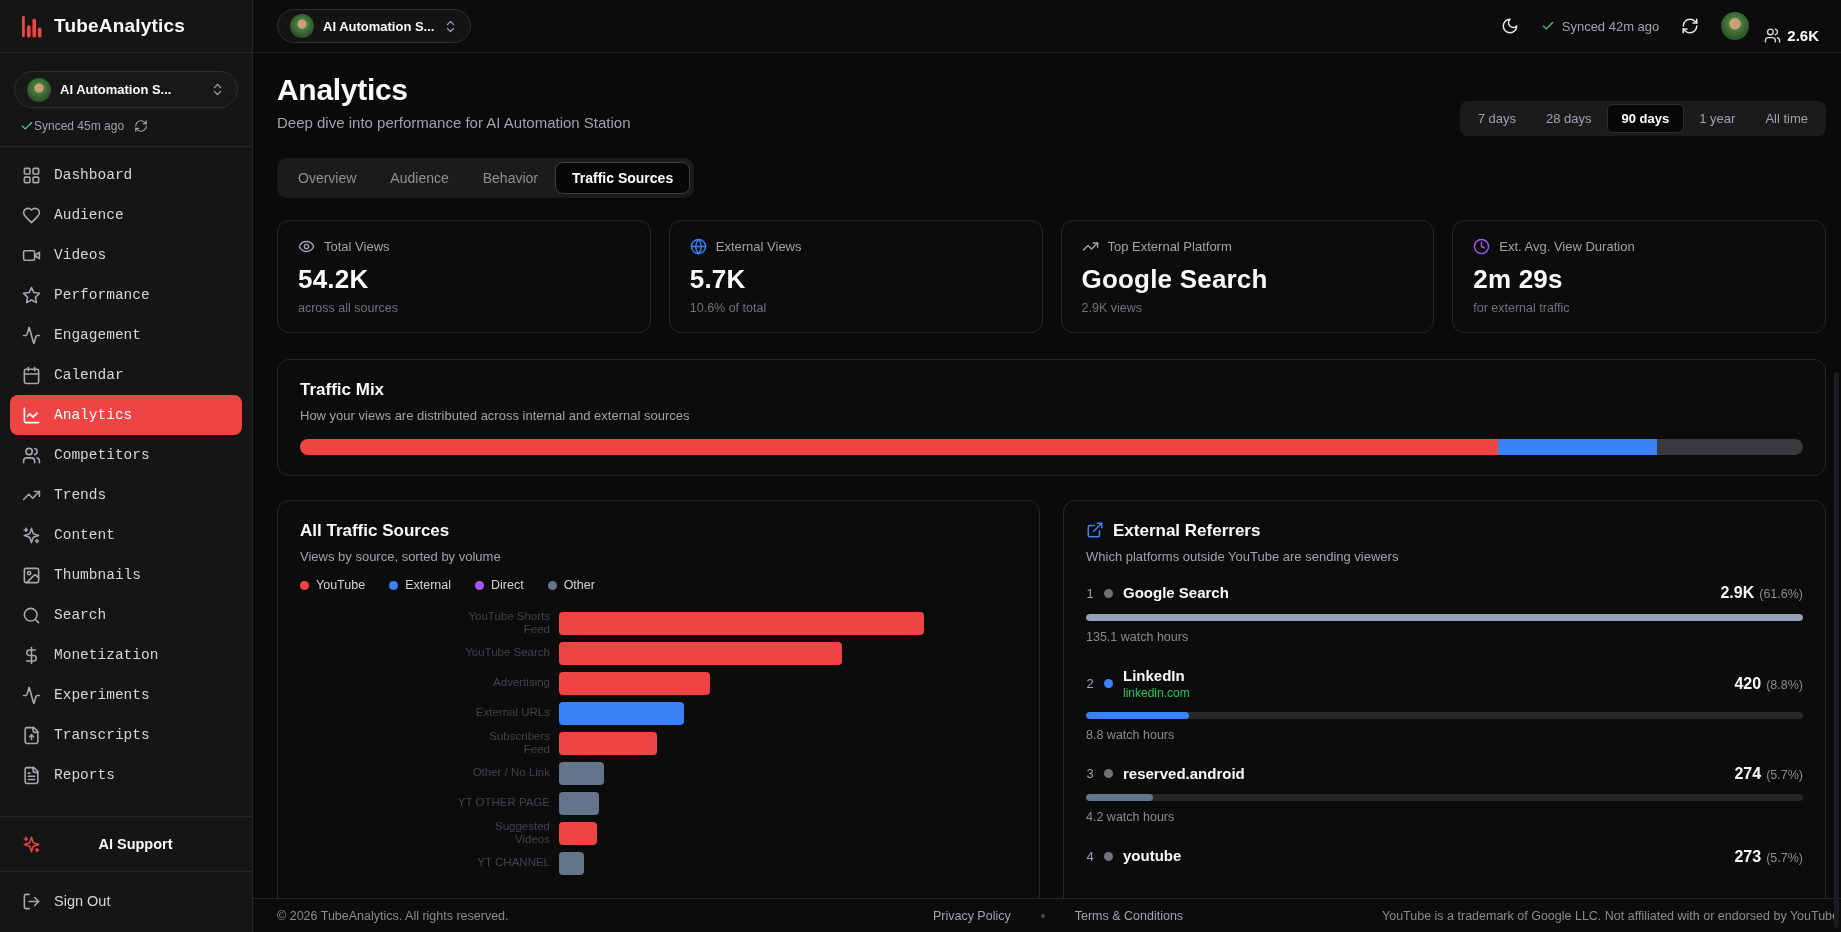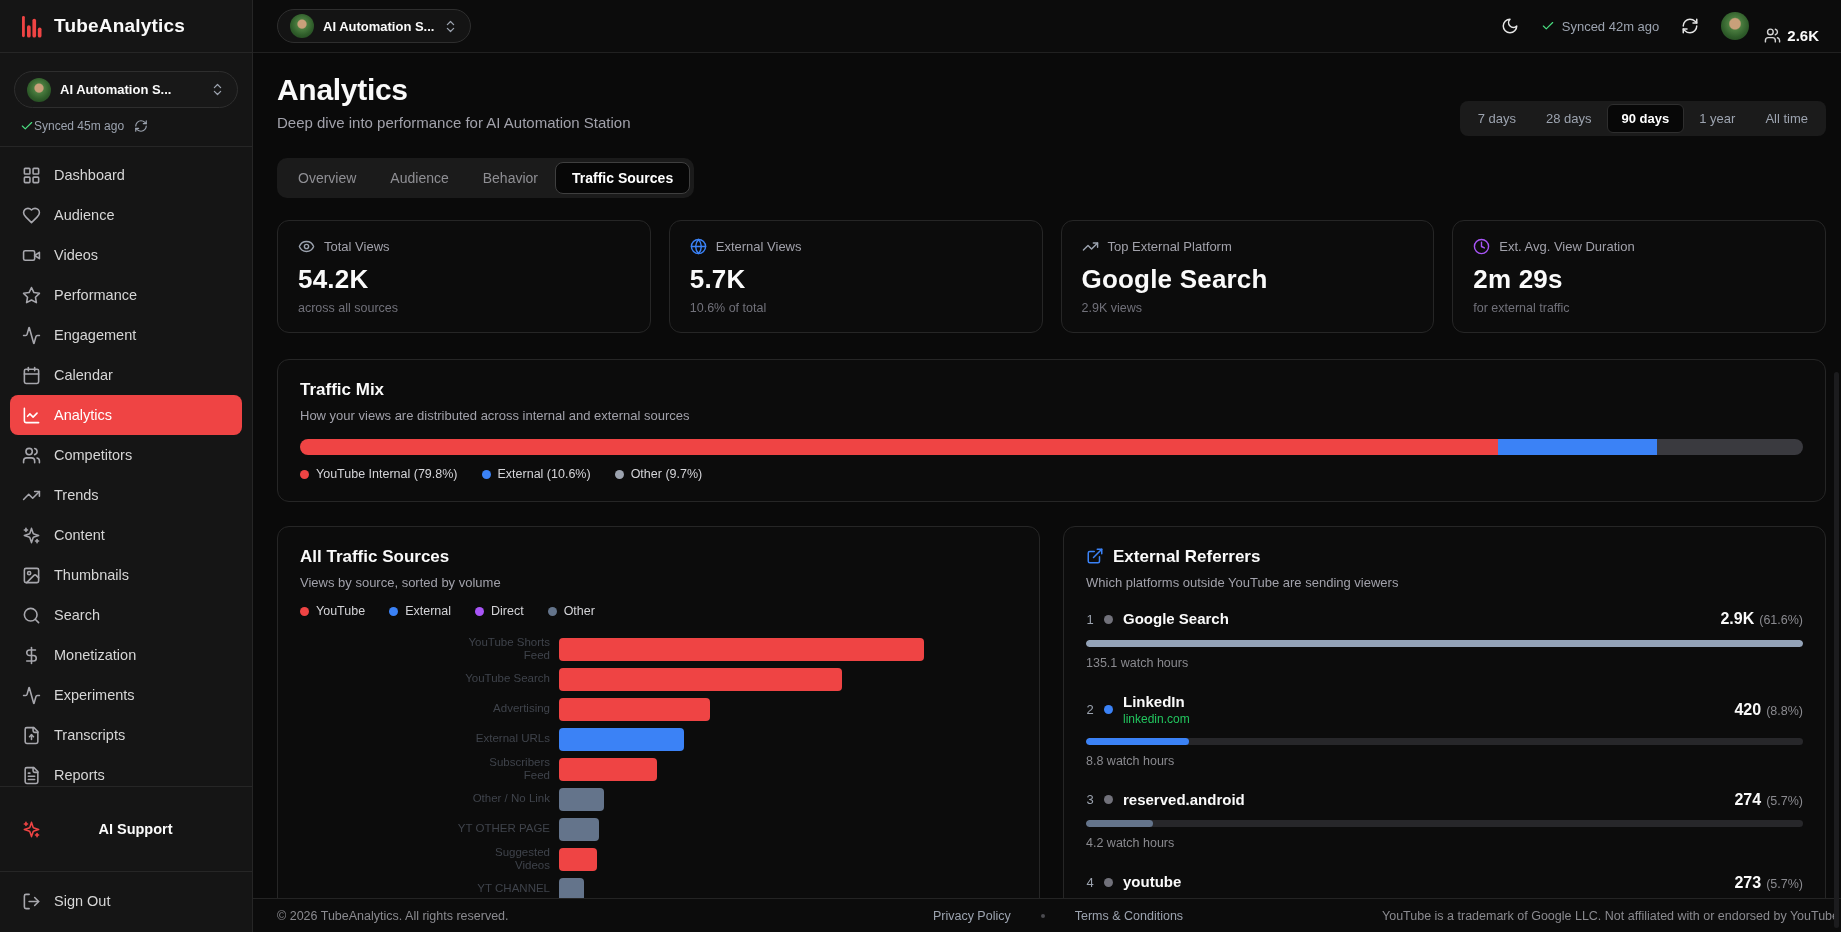--- a/index.html
+++ b/index.html
@@ -17,26 +17,26 @@
   .brand .ic-wrap { width:26px; height:26px; color:#ef4444; }
   .brand-name { font-size:19px; font-weight:700; letter-spacing:.2px; }
   .channel-select { margin:18px 14px 0; border:1px solid #2e2e2e; border-radius:999px; height:37px; display:flex; align-items:center; gap:9px; padding:0 12px; background:#181818; cursor:pointer; }
   .avatar-sm { width:24px; height:24px; border-radius:50%; flex:none;
     background: radial-gradient(circle at 50% 42%, #c9a07a 0%, #c9a07a 22%, #4a7c3f 28%, #2f5d2a 60%, #1d3d1c 100%); }
   .channel-label { font-size:13px; font-weight:600; flex:1; white-space:nowrap; overflow:hidden; }
   .channel-select .ic-wrap { width:15px; height:15px; color:#9ca3af; }
   .sync-row { display:flex; align-items:center; gap:0; padding:11px 16px 13px 20px; font-size:12px; color:#9ca3af; border-bottom:1px solid #262626; }
   .sync-row .check { width:14px; height:14px; color:#4ade80; }
   .sync-row .refresh { width:14px; height:14px; color:#9ca3af; margin-left:10px; cursor:pointer; }
-  .nav { flex:1; padding:8px 10px 0; overflow:hidden; }
+  .nav { flex:1; padding:8px 10px 0; overflow:hidden;font-family:Liberation Mono, monospace; }
   .nav-item { height:40px; display:flex; align-items:center; gap:13px; padding:0 12px; border-radius:8px; color:#d6d6d6; font-size:14.5px; font-weight:500; cursor:pointer; }
   .nav-item .ic-wrap { width:19px; height:19px; color:#a7a7ad; flex:none; }
   .nav-item.active { background:#ef4444; color:#ffffff; }
   .nav-item.active .ic-wrap { color:#ffffff; }
-  .ai-support-block { border-top:1px solid #262626; padding:22px 10px; }
+  .ai-support-block { border-top:1px solid #262626; padding:7px 10px; }
   .ai-row { height:40px; display:flex; align-items:center; padding:0 12px; border-radius:8px; cursor:pointer; }
   .ai-row .ic-wrap { width:19px; height:19px; color:#ef4444; flex:none; }
   .ai-label { flex:1; text-align:center; font-size:14.5px; font-weight:600; }
   .signout-block { border-top:1px solid #262626; padding:9px 10px 11px; }
 
   
   .main { flex:1; display:flex; flex-direction:column; min-width:0; }
   .topbar { height:53px; min-height:53px; border-bottom:1px solid #212121; display:flex; align-items:center; padding:0 22px 0 24px; background:#0c0c0c; }
   .topbar .channel-select { margin:0; height:34px; background:#141414; }
   .topbar-right { margin-left:auto; display:flex; align-items:center; gap:15px; }
@@ -475,34 +475,20 @@
     </div>
         </div>
 
       <div class="panel mix-panel">
         <div class="panel-title">Traffic Mix</div>
         <div class="panel-sub">How your views are distributed across internal and external sources</div>
         <div class="mix-bar">
     <div style="width:79.8%;background:#ef4444"></div>
     <div style="width:10.6%;background:#3b82f6"></div>
     <div style="width:9.7%;background:#3a3a3f"></div>
-          </div>
-        <div class="legend">
-    <span class="legend-item">
-      <span class="dot" style="background:#ef4444"></span>
-      <span>YouTube Internal (79.8%)</span>
-    </span>
-    <span class="legend-item">
-      <span class="dot" style="background:#3b82f6"></span>
-      <span>External (10.6%)</span>
-    </span>
-    <span class="legend-item">
-      <span class="dot" style="background:#9ca3af"></span>
-      <span>Other (9.7%)</span>
-    </span>
           </div>
       </div>
 
       <div class="bottom">
         <div class="panel tall">
           <div class="panel-title">All Traffic Sources</div>
           <div class="panel-sub">Views by source, sorted by volume</div>
           <div class="legend" style="margin-top:14px;">
     <span class="legend-item">
       <span class="dot" style="background:#ef4444"></span>

